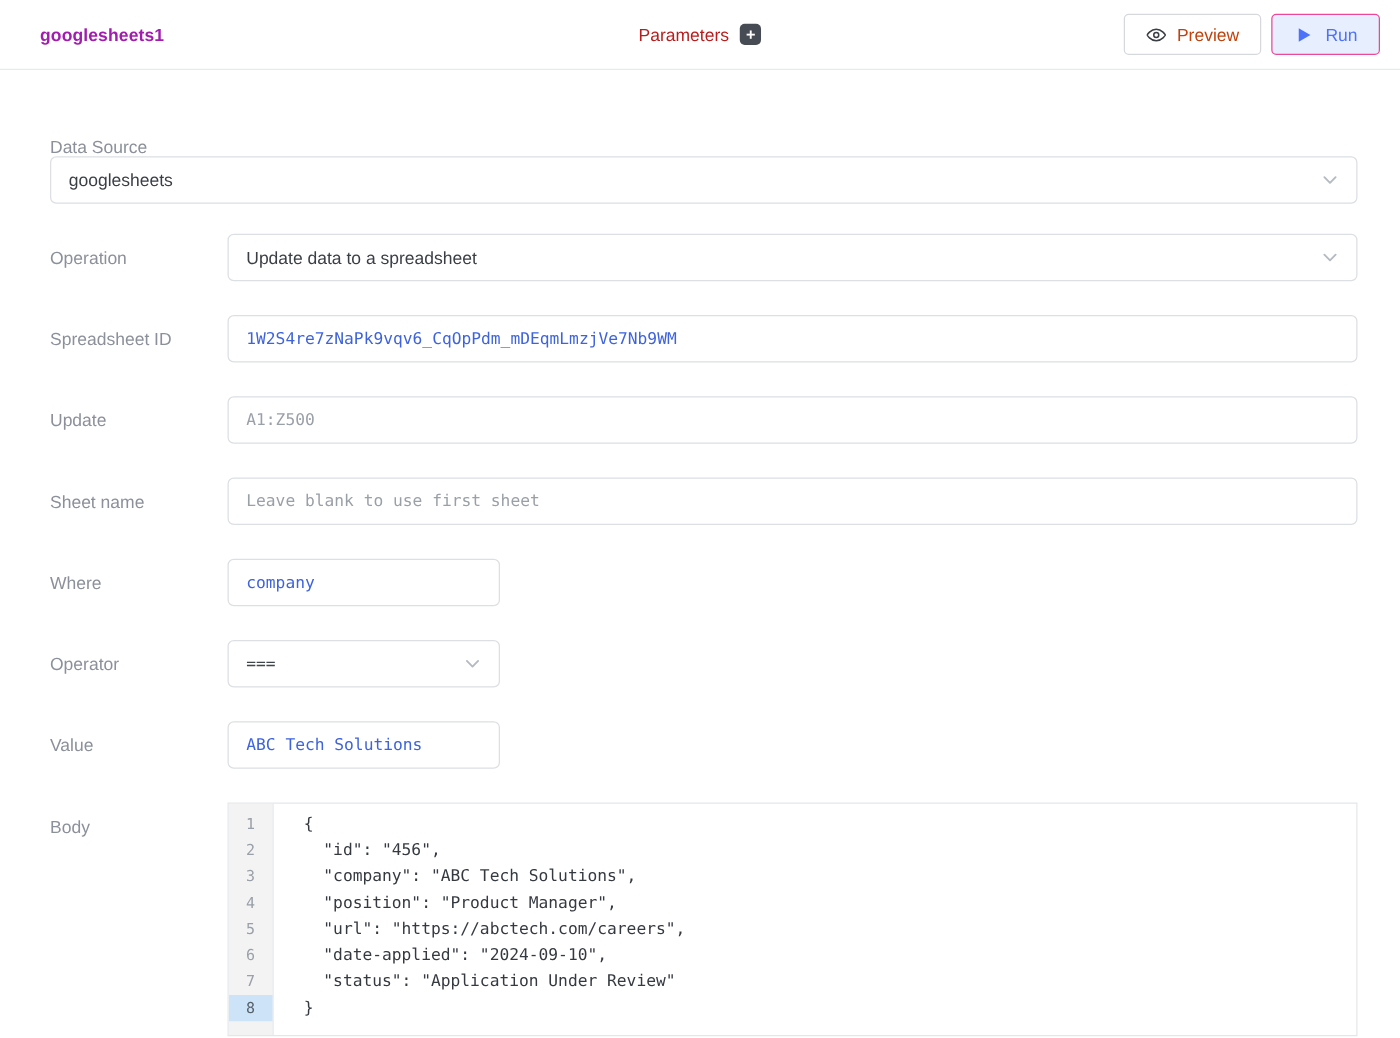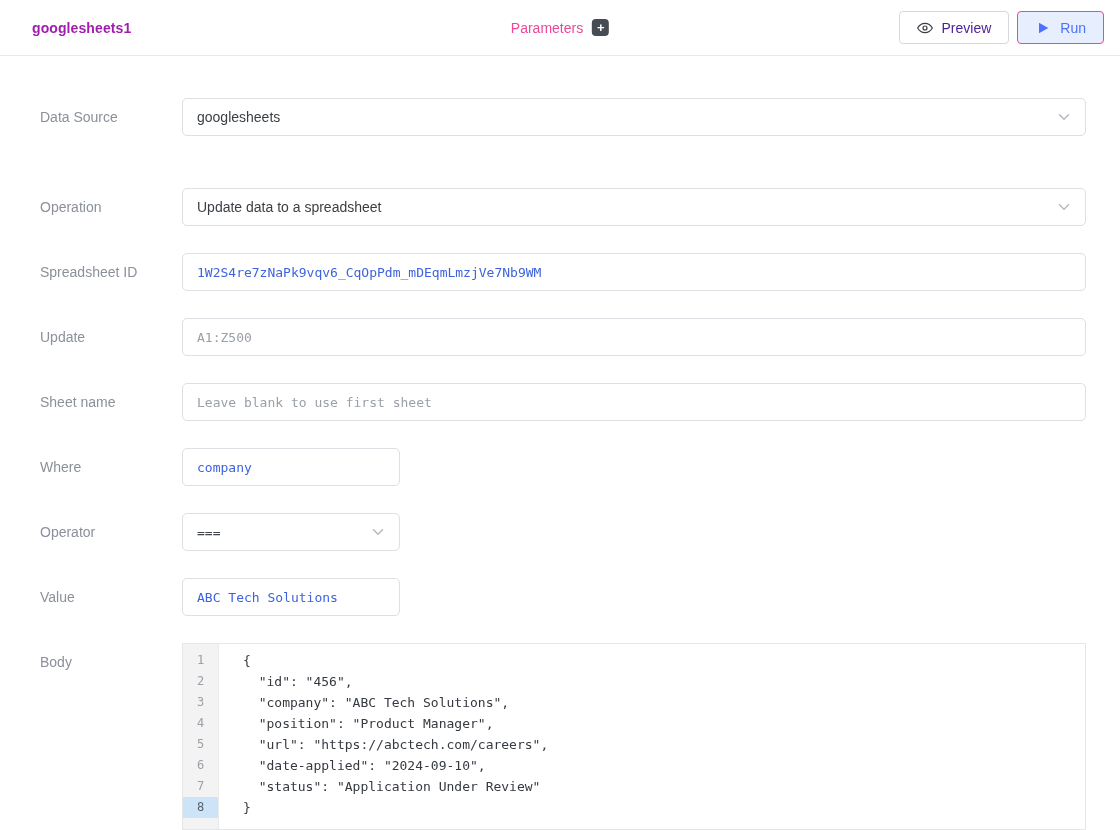--- a/index.html
+++ b/index.html
@@ -19,39 +19,39 @@
     align-items:center;
     padding:0 16px 0 32px;
     position:relative;
     background:#fff;
   }
   .header-title { font-size:14px; font-weight:700; color:#a21caf; letter-spacing:.1px; }
   .header-center {
     position:absolute; left:50%; transform:translateX(-50%);
     display:flex; align-items:center; gap:9px;
   }
-  .params-label { font-size:14px; color:#ec4899;text-align:center; }
+  .params-label { font-size:14px; color:#b91c1c;text-align:center; }
   .params-add {
     width:17px; height:17px; background:#464b54; color:#fff;
     border-radius:4px; display:flex; align-items:center; justify-content:center;
     font-size:13px; line-height:1; cursor:pointer; font-weight:700;
   }
   .header-actions { margin-left:auto; display:flex; align-items:center; gap:8px; }
   .btn {
     height:33px; border-radius:4px; display:inline-flex; align-items:center;
     gap:9px; font-size:14px; padding:0 17px; cursor:pointer; user-select:none;
   }
-  .btn-preview { background:#fff; border:1px solid #d5d9de; color:#4c1d95; }
+  .btn-preview { background:#fff; border:1px solid #d5d9de; color:#c2410c; }
   .btn-run { background:#e7eefd; border:1px solid #ec4899; color:#4d72fa; font-weight:500; }
   .icon16 { width:16px; height:16px; display:block; }
 
   
   .content { padding:42px 34px 0 40px; }
   .form-row { display:flex; margin-bottom:27px; }
-  .form-row.first { margin-bottom:52px; }
+  .form-row.first { margin-bottom:24px;flex-direction:column; }
   .form-row.last { margin-bottom:16px; }
   .form-label {
     width:142px; flex-shrink:0; font-size:14px; color:#8b909a; padding-top:11px;
   }
   .form-field { flex:1; min-width:0; }
 
   .input, .select {
     height:38px; width:100%;
     border:1px solid #dcdfe3; border-radius:5px; background:#fff;gap:39px;
   }

